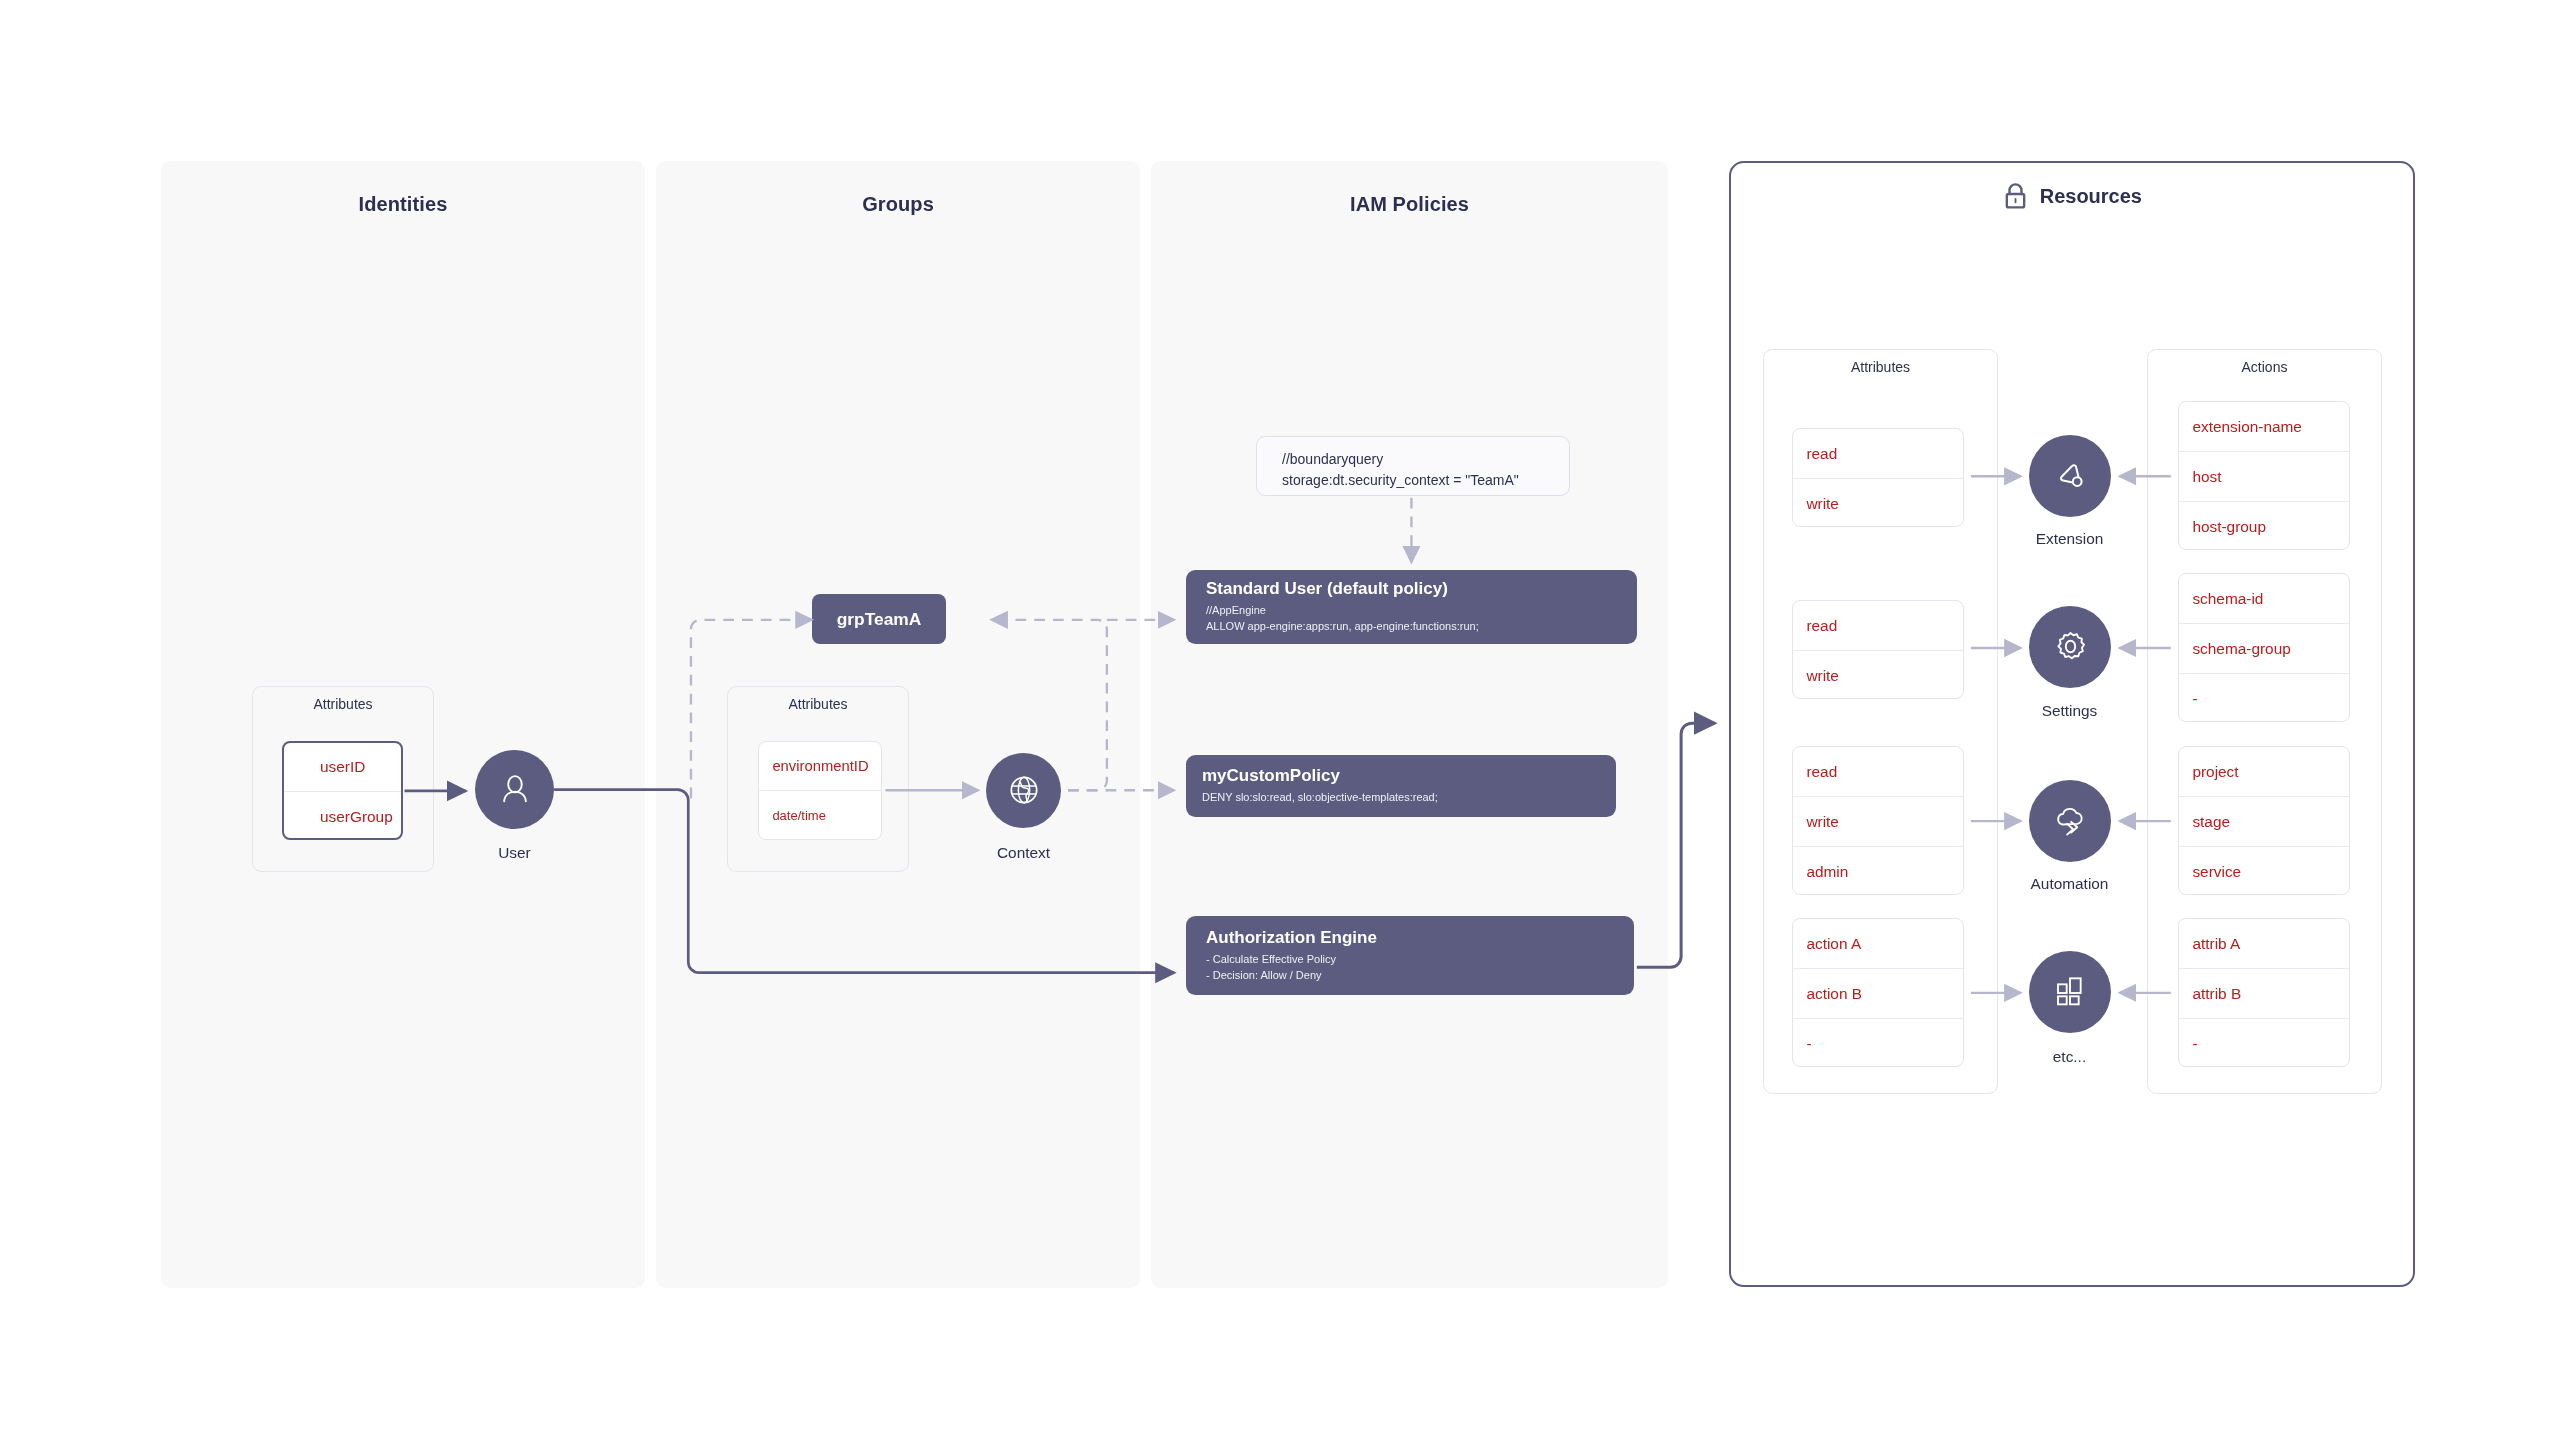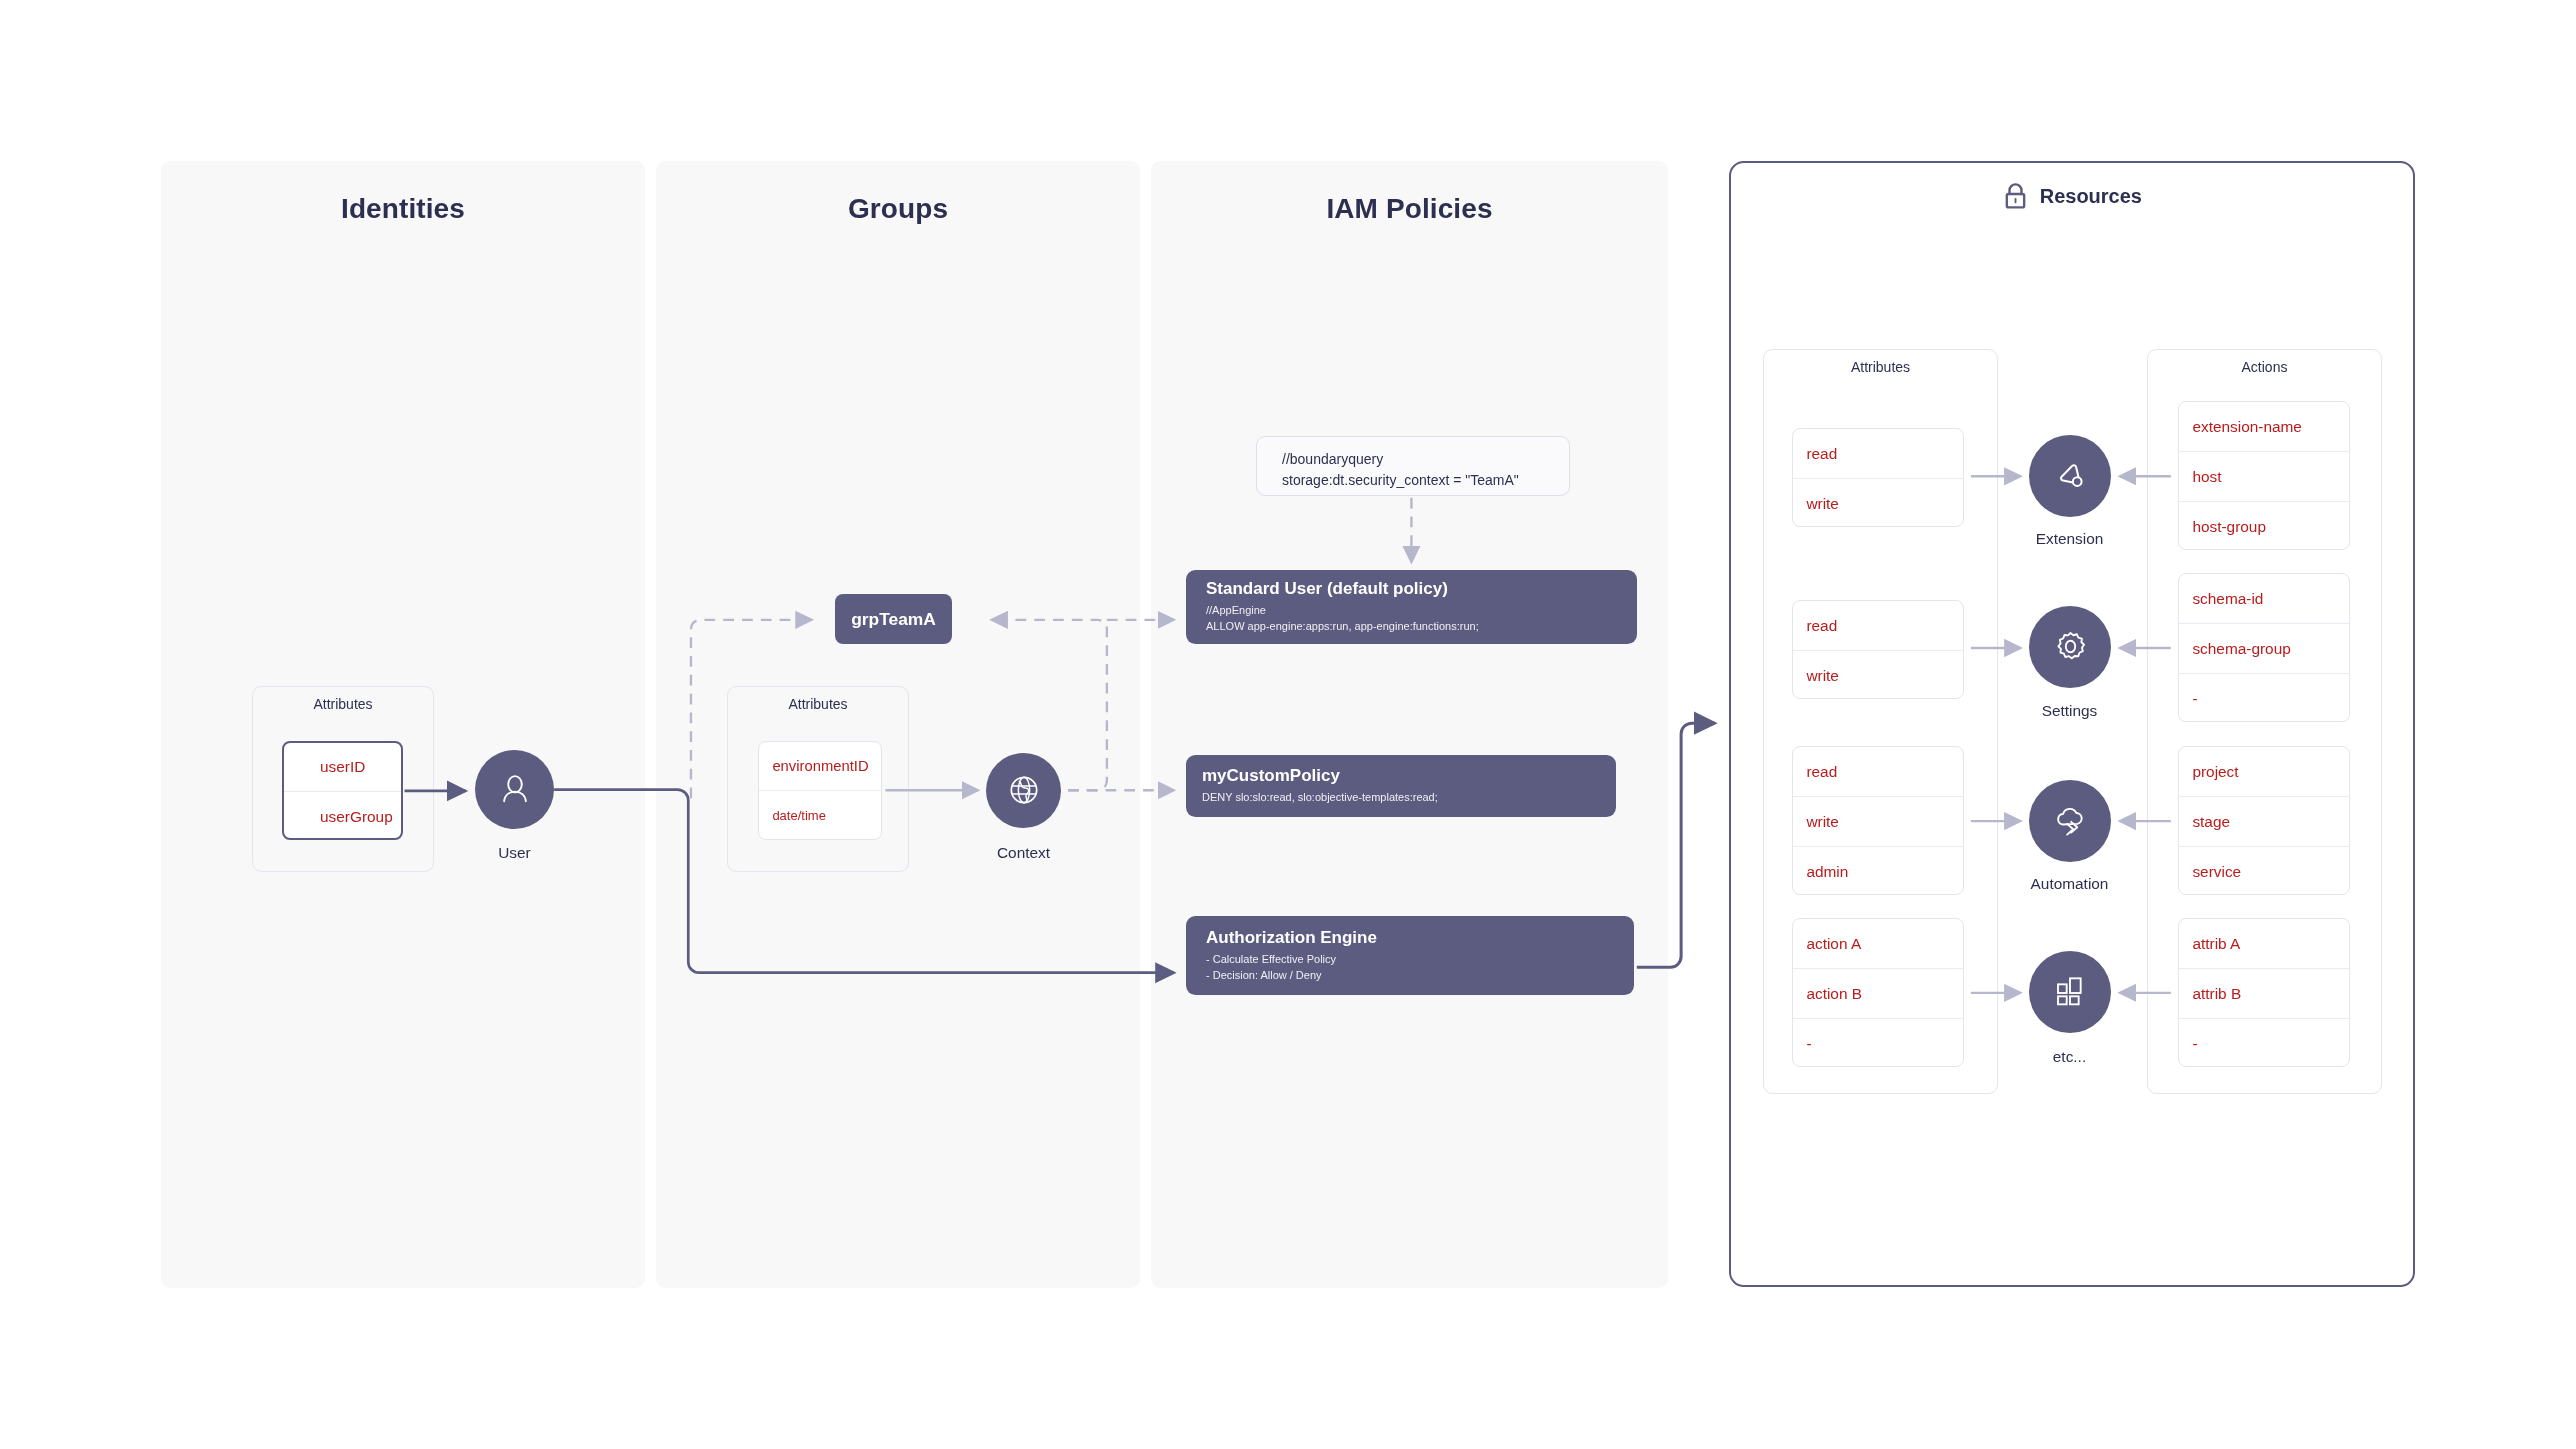--- a/index.html
+++ b/index.html
@@ -13,21 +13,21 @@
 
   
   .col-panel {
     position: absolute;
     background: #f8f8f9;
     border-radius: 9.4px;
   }
   .col-title {
     position: absolute;
     text-align: center;
-    font-size: 28px;
+    font-size: 20px;
     font-weight: bold;
     color: #2d2f50;
     letter-spacing: 0.1px;
   }
 
   
   .res-panel {
     position: absolute;
     left: 1729px; top: 161px;
     width: 686px; height: 1126px;
@@ -247,21 +247,21 @@
   <div class="node" style="left:475px; top:750px; width:79px; height:79px;">
     <span>
       <svg width="38" height="38" viewBox="0 0 56 56" fill="none">
         <ellipse cx="28" cy="21" rx="10" ry="12" stroke="#ffffff" stroke-width="2.8" fill="none"></ellipse>
         <path d="M12 46 C13 37 19.5 32 28 32 C36.5 32 43 37 44 46" stroke="#ffffff" stroke-width="2.8" fill="none" stroke-linecap="round"></path>
       </svg>
     </span>
   </div>
   <div class="node-label" style="left:434px; top:844px; width:161px;">User</div>
 
-  <div class="chip" style="left:835px; top:594px; width:117px; height:50px;">
+  <div class="chip" style="left:812px; top:594px; width:134px; height:50px;">
     <span>grpTeamA</span>
   </div>
   <div class="grp-card" style="left:727px; top:686px; width:182px; height:186px;">
     <div class="grp-title">Attributes</div>
   </div>
   <div class="attr-box" style="left:758px; top:741px; width:124px; height:99px;">
     <div class="attr-row" style="height:49px; font-size:14.8px;">environmentID</div>
     <div class="attr-row" style="height:49px; font-size:13px;">date/time</div>
   </div>
   <div class="node" style="left:986px; top:753px; width:75px; height:75px;">

